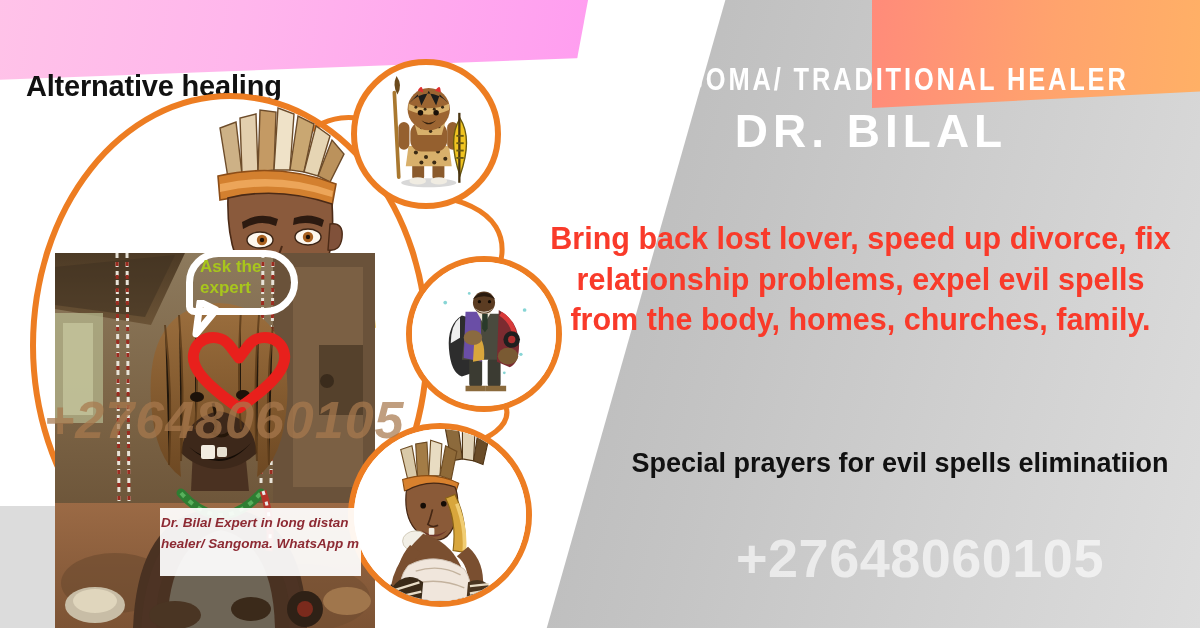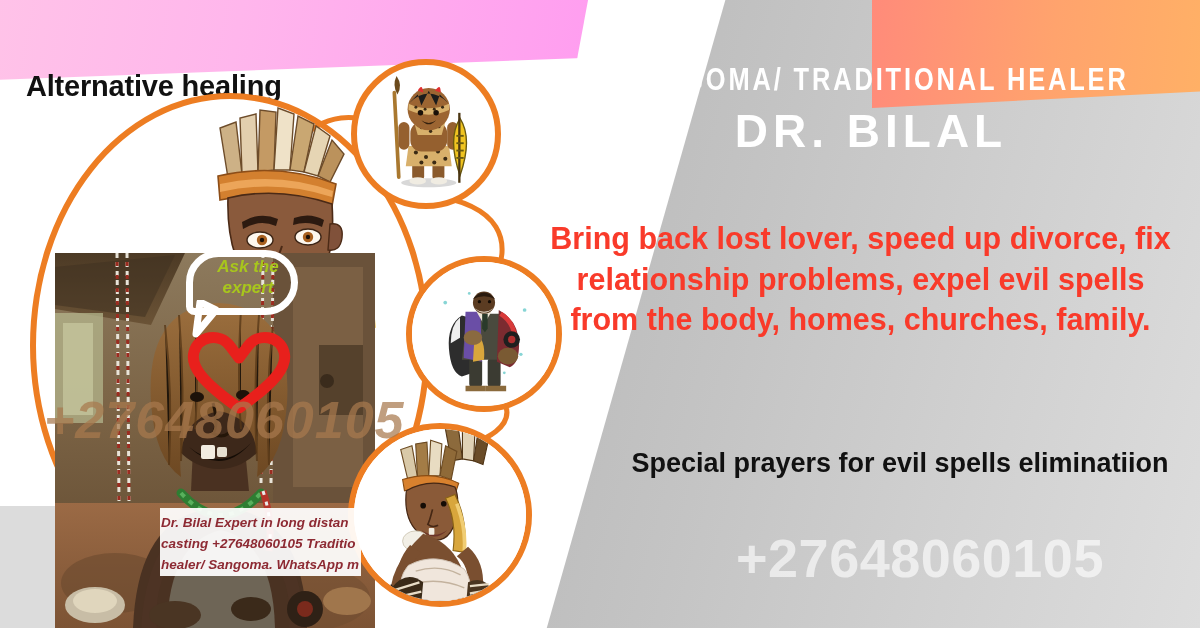--- a/index.html
+++ b/index.html
@@ -106,24 +106,23 @@
     position: absolute; left: 186px; top: 250px;
     width: 112px; height: 65px;
     border: 7px solid #ffffff;
     border-radius: 38px 38px 38px 10px;
     background: transparent;
     z-index: 6;
   }
   #speech-text {
     position: absolute; left: 200px; top: 256px;
     width: 96px;
-    font-size: 17px; font-weight: 700; font-style: italic;
+    font-size: 17px; font-weight: 700; 
     color: #a8c61c; line-height: 1.25;
     z-index: 7;
-    text-align: center;
   }
   #speech-tail { position: absolute; left: 186px; top: 300px; z-index: 6; }
 
   
   #heart {
     position: absolute; left: 186px; top: 330px; z-index: 6;
   }
 
   
   #photo-watermark {
@@ -358,21 +357,20 @@
   <div id="speech-text">Ask the expert</div>
 
   <svg id="heart" width="106" height="84" viewBox="0 0 106 84">
     <path d="M53 78 C 16 52, 4 36, 8 22 C 12 6, 34 2, 44 16 L53 28 L62 16 C 72 2, 94 6, 98 22 C 102 36, 90 52, 53 78 Z" fill="none" stroke="#e8201c" stroke-width="11" stroke-linejoin="round"></path>
   </svg>
 
   <div id="photo-watermark">+27648060105</div>
 
   <div id="caption-box">
     <p>Dr. Bilal Expert in long distan</p>
-    <p>casting +27648060105 Traditio</p>
     <p>healer/ Sangoma. WhatsApp m</p>
   </div>
 
   <div class="badge" id="badge-1">
     <svg class="badge-art" viewBox="0 0 150 150">
 
       <rect x="41" y="28" width="4" height="96" rx="2" fill="#a9782f" transform="rotate(-3 43 76)"></rect>
       <path d="M43 12 q 7 10 1 20 q -6 -10 -1 -20 Z" fill="#6b4a1c"></path>
 
       <ellipse cx="78" cy="128" rx="30" ry="5" fill="#d8d8d8"></ellipse>

